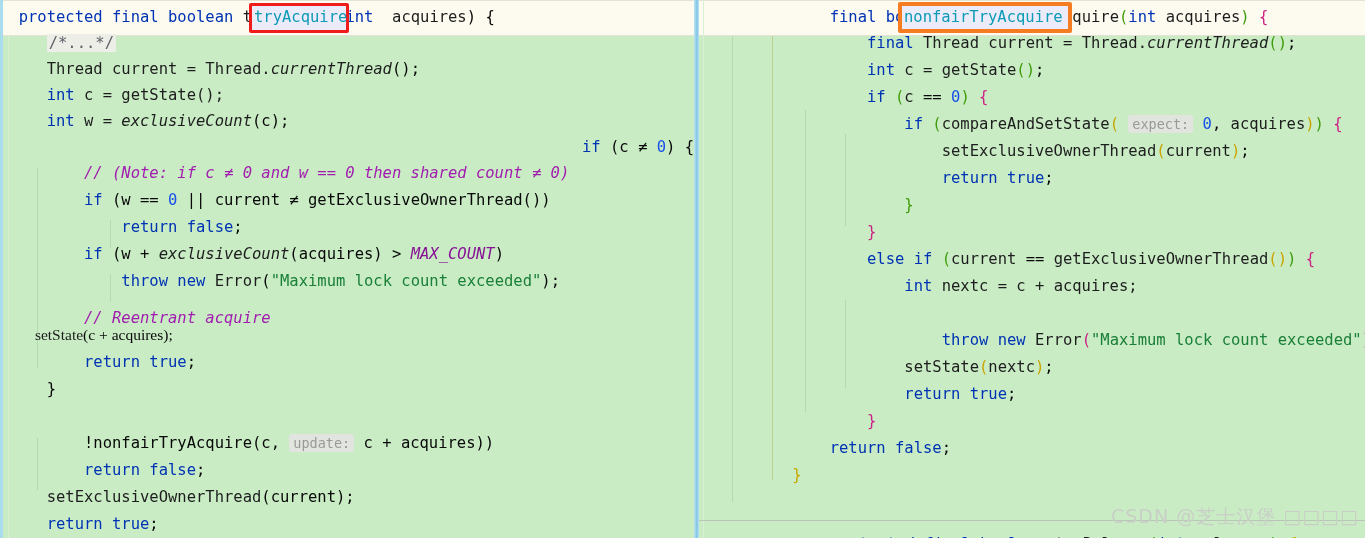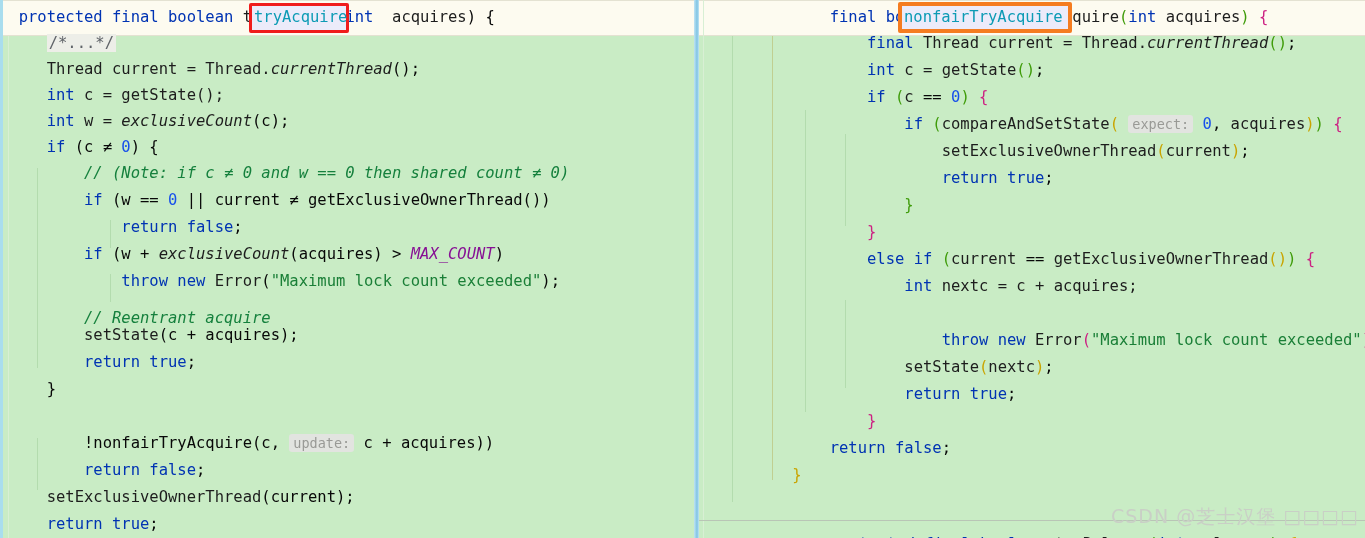--- a/index.html
+++ b/index.html
@@ -35,21 +35,21 @@
   
   .guide{position:absolute;width:1px;background:#b3dcae;}
   .guide.olive{background:#c0cf91;}
   .guide.pale{background:#d8efd4;}
 
   
   .kw{color:#0033b3;}
   .id{color:#1d1d1d;}
   .num{color:#1750eb;}                
   .str{color:#1a7f37;}
-  .cmt-g{color:#15803d;font-style:italic;}
+  .cmt-g{color:#a21caf;font-style:italic;}
   .stat{color:#871094;font-style:italic;}   
   .mth-it{color:#1d1d1d;font-style:italic;} 
   .pln{color:#080808;}
 
   
   .b1{color:#3f9c0a;}  
   .b2{color:#cc2183;}  
   .b3{color:#c9a400;}  
 
   
@@ -99,35 +99,35 @@
       <div class="line" style="top:4px;"><span class="gut">  </span><span class="kw">protected</span> <span class="kw">final</span> <span class="kw">boolean</span> <span class="id">tryAcquire</span><span class="pln">(</span><span class="kw">int</span> <span class="id"> acquires</span><span class="pln">) {</span></div>
 
       <div class="line" style="top:30px;"><span class="gut">     </span><span class="fold">/*...*/</span></div>
 
       <div class="line" style="top:56px;"><span class="gut">     </span><span class="id">Thread current = Thread.</span><span class="mth-it">currentThread</span><span class="pln">();</span></div>
 
       <div class="line" style="top:82px;"><span class="gut">     </span><span class="kw">int</span><span class="id"> c = getState();</span></div>
 
       <div class="line" style="top:108px;"><span class="gut">     </span><span class="kw">int</span><span class="id"> w = </span><span class="mth-it">exclusiveCount</span><span class="pln">(c);</span></div>
 
-      <div class="line" style="top:134px;"><span class="gut">     </span><span class="kw">if</span><span class="pln"> (c </span><span class="pln">≠</span><span class="pln"> </span><span class="num">0</span><span class="pln">) {</span></div>
+      <div class="line" style="top:134px;text-align:right;"><span class="gut">     </span><span class="kw">if</span><span class="pln"> (c </span><span class="pln">≠</span><span class="pln"> </span><span class="num">0</span><span class="pln">) {</span></div>
 
       <div class="line" style="top:160px;"><span class="gut">         </span><span class="cmt-g">// (Note: if c ≠ 0 and w == 0 then shared count ≠ 0)</span></div>
 
       <div class="line" style="top:187px;"><span class="gut">         </span><span class="kw">if</span><span class="pln"> (w == </span><span class="num">0</span><span class="pln"> || current ≠ getExclusiveOwnerThread())</span></div>
 
       <div class="line" style="top:214px;"><span class="gut">             </span><span class="kw">return</span> <span class="kw">false</span><span class="pln">;</span></div>
 
       <div class="line" style="top:241px;"><span class="gut">         </span><span class="kw">if</span><span class="pln"> (w + </span><span class="mth-it">exclusiveCount</span><span class="pln">(acquires) &gt; </span><span class="stat">MAX_COUNT</span><span class="pln">)</span></div>
 
       <div class="line" style="top:268px;"><span class="gut">             </span><span class="kw">throw</span> <span class="kw">new</span> <span class="id">Error</span><span class="pln">(</span><span class="str">"Maximum lock count exceeded"</span><span class="pln">);</span></div>
 
       <div class="line" style="top:305px;"><span class="gut">         </span><span class="cmt-g">// Reentrant acquire</span></div>
 
-      <div class="line" style="top:322px;"><span class="gut">         </span><span class="id">setState</span><span class="pln">(c + acquires);</span></div>
+      <div class="line" style="top:322px;font-family:Liberation Serif, serif;"><span class="gut">         </span><span class="id">setState</span><span class="pln">(c + acquires);</span></div>
 
       <div class="line" style="top:349px;"><span class="gut">         </span><span class="kw">return</span> <span class="kw">true</span><span class="pln">;</span></div>
 
       <div class="line" style="top:376px;"><span class="gut">     </span><span class="pln">}</span></div>
 
 
       <div class="line" style="top:430px;"><span class="gut">         </span><span class="pln">!nonfairTryAcquire(c, </span><span class="hint">update:</span><span class="pln"> c + acquires))</span></div>
 
       <div class="line" style="top:457px;"><span class="gut">         </span><span class="kw">return</span> <span class="kw">false</span><span class="pln">;</span></div>
 

